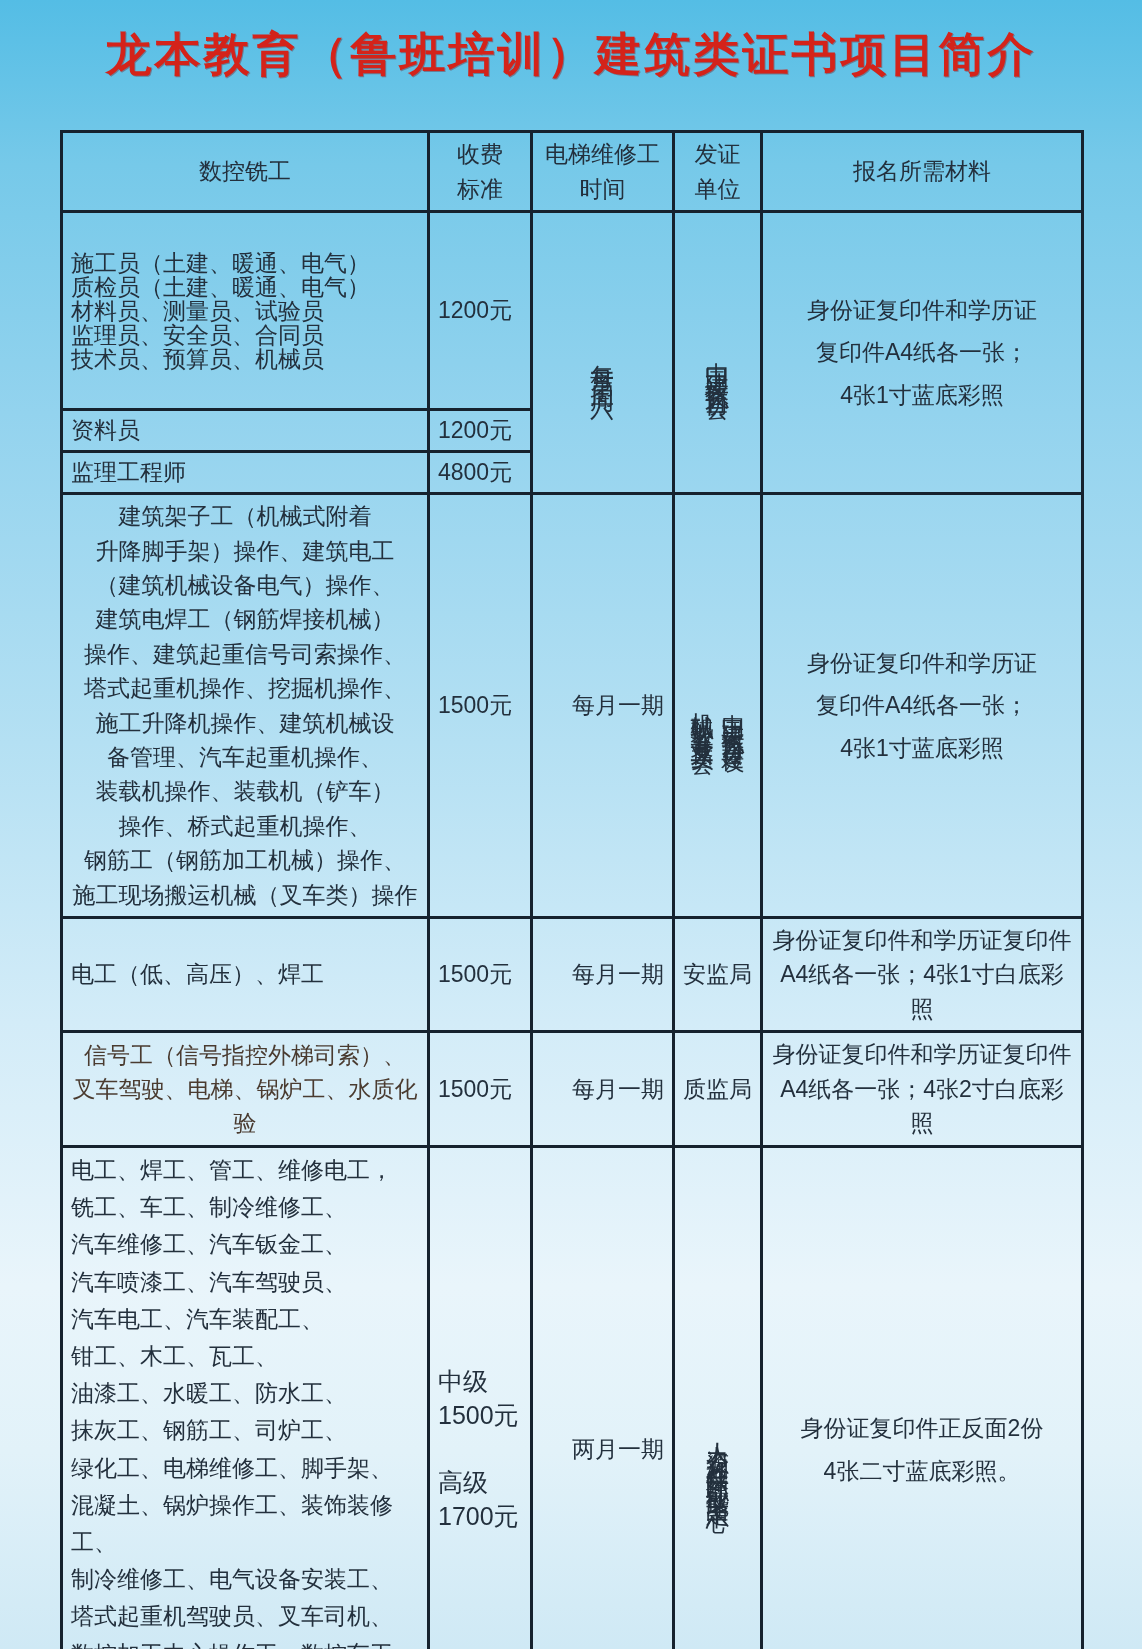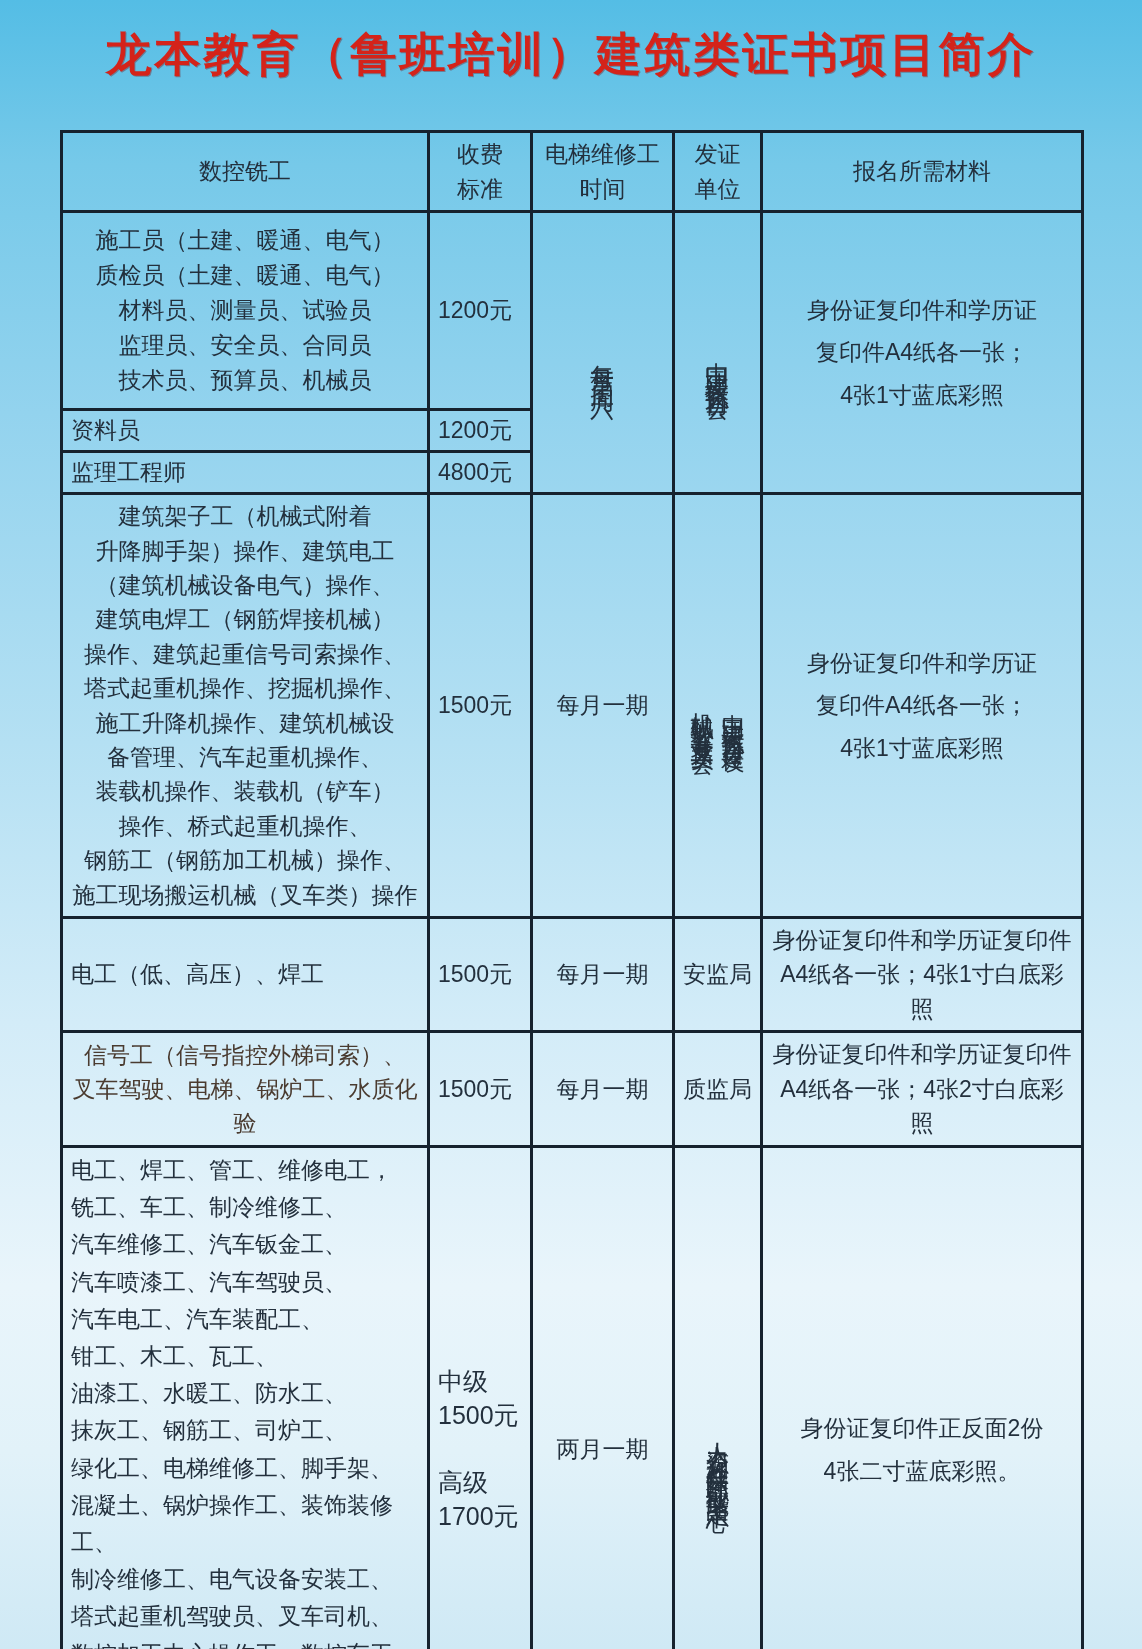--- a/index.html
+++ b/index.html
@@ -25,27 +25,27 @@
     border-collapse:collapse;table-layout:fixed;
   }
   table.cert th, table.cert td{
     border:3px solid #16222e;
     padding:4px 8px;
     white-space:pre-line;
     vertical-align:middle;
     font-size:23px;
   }
   th.hdr{font-weight:normal;font-size:24px;text-align:center;line-height:1.5;}
-  td.pos-list{text-align:center;padding-left:14px;line-height:35px;}
+  td.pos-list{text-align:left;padding-left:14px;line-height:24px;}
   td.pos-big{text-align:center;padding-left:10px;line-height:34.4px;font-size:23px;}
   td.pos-center{text-align:left;font-size:25px;}
   td.pos-two{text-align:center;padding-left:6px;line-height:34px;font-size:24px;color:#4a3b30;}
   td.pos-huge{text-align:left;padding-left:12px;line-height:37.2px;font-size:23px;}
   td.fee{font-size:27px;line-height:1.35;}
-  td.time-h{text-align:center;font-size:25px;}
+  td.time-h{text-align:right;font-size:25px;}
   td.vert{text-align:center;}
   .v-text{
     display:inline-block;
     writing-mode:vertical-rl;
     text-orientation:upright;
     white-space:pre-line;
     letter-spacing:5px;
     line-height:1.55;
     font-size:24px;
   }

